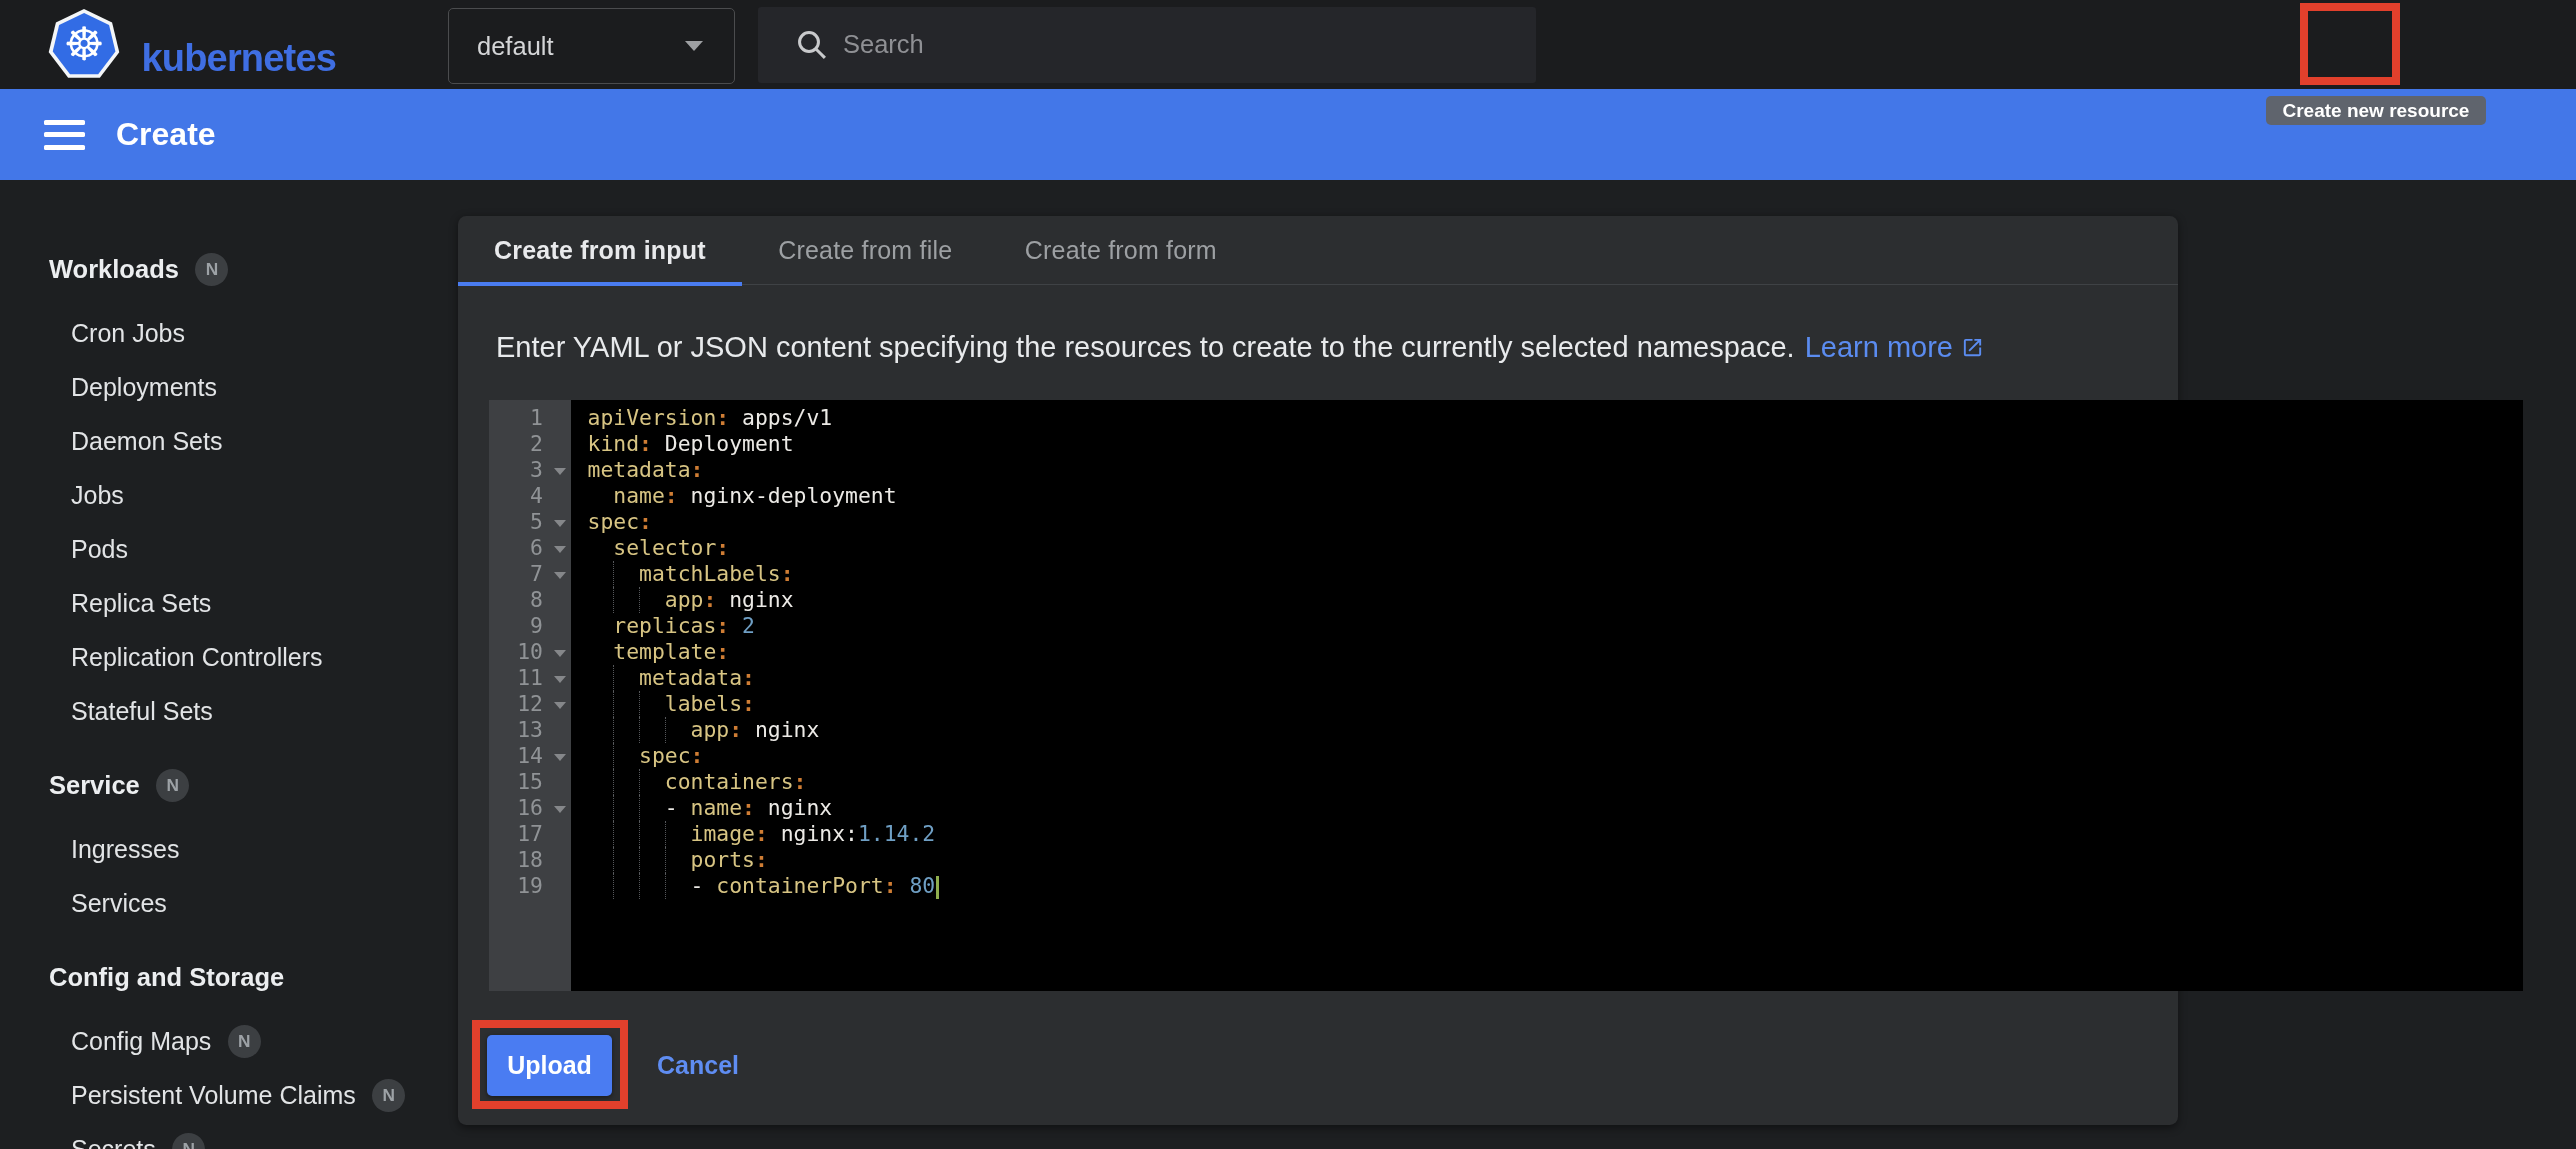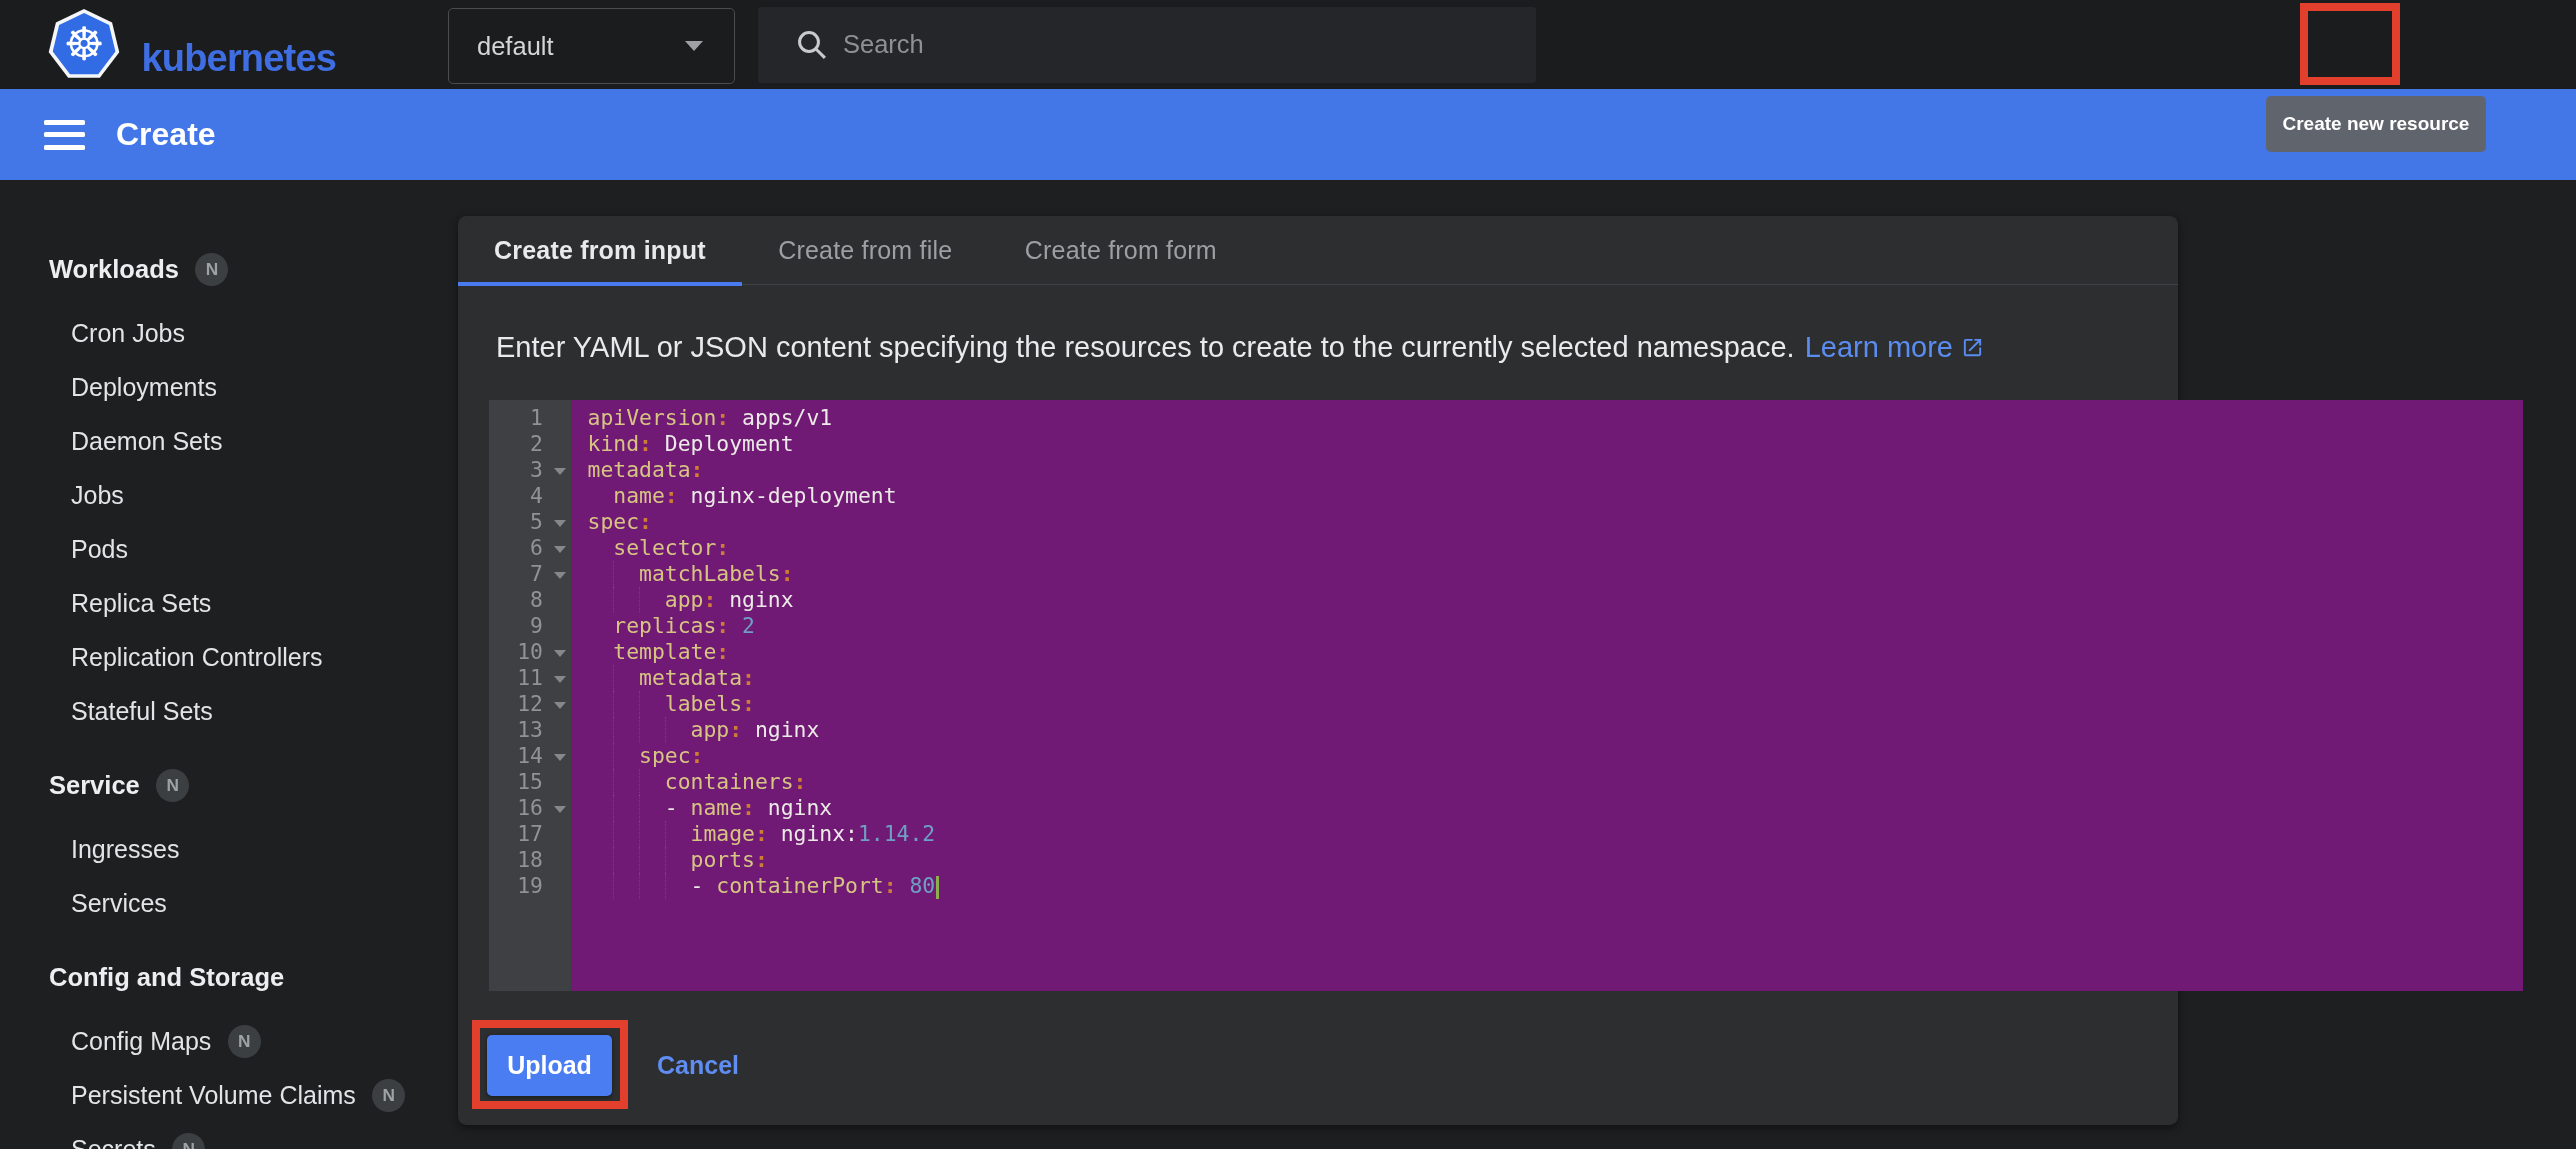--- a/index.html
+++ b/index.html
@@ -56,21 +56,21 @@
   
   .appbar {
     position:absolute; left:0; top:89px; width:2576px; height:91px;
     background:#4377e8; display:flex; align-items:center;
   }
   .hamburger { margin-left:44px; width:41px; height:30px; display:flex; flex-direction:column; justify-content:space-between; cursor:pointer; }
   .hamburger div { height:5px; background:#ffffff; border-radius:1.6px; }
   .page-title { margin-left:31px; font-size:32px; font-weight:bold; color:#ffffff; }
 
   .tooltip {
-    position:absolute; left:2266px; top:96px; height:56px; z-index:50;
+    position:absolute; left:2266px; top:96px; height:29px; z-index:50;
     background:rgba(96,99,104,0.97); border-radius:5px; padding:0 16.5px;
     display:flex; align-items:center; font-size:19px; font-weight:bold; color:#ffffff; white-space:nowrap;
   }
 
   
   .sidebar { position:absolute; left:0; top:180px; width:458px; bottom:0; padding-top:62px; overflow:hidden; }
   .nav-row { height:54px; display:flex; align-items:center; cursor:pointer; }
   .nav-group-header { padding-left:49px; font-size:25.5px; font-weight:bold; color:#eceef0; }
   .nav-item { padding-left:71px; font-size:25px; color:#e2e4e6; }
   .nav-gap { height:20px; }
@@ -96,21 +96,21 @@
   .learn-more { color:#5b8cf0; cursor:pointer; margin-left:10px; }
   .ext-icon { margin-left:8.2px; display:flex; cursor:pointer; }
 
   
   .editor { position:absolute; left:31px; top:184px; width:2034px; height:591px; display:flex;
             font-family:"DejaVu Sans Mono", monospace; font-size:21.4px; cursor:text; }
   .gutter { width:82px; background:#3e4043; color:#909396; flex:0 0 auto; padding-top:5px; }
   .gut-row { position:relative; height:26px; line-height:26px; text-align:right; padding-right:28px; }
   .fold-arrow { position:absolute; right:5px; top:10.7px; width:0; height:0; cursor:pointer;
     border-left:6.6px solid transparent; border-right:6.6px solid transparent; border-top:7.4px solid #85878a; }
-  .code { flex:1; background:#701a75; padding:5px 0 0 16.5px; overflow:hidden; }
+  .code { flex:1; background:#000000; padding:5px 0 0 16.5px; overflow:hidden; }
   .cl { height:26px; line-height:26px; white-space:pre; }
   .tk-k { color:#d7c483; }
   .tk-p { color:#cf7d34; font-weight:bold; }
   .tk-v { color:#eceae6; }
   .tk-n { color:#6f9fc4; }
   .ind { display:inline-block; width:2ch; height:26px; vertical-align:top; }
   .ind.guide { border-left:1.6px dotted #55575a; }
   .caret { display:inline-block; width:3.3px; height:23px; background:#8fae4e; vertical-align:middle; margin-left:0.8px; }
 
   

